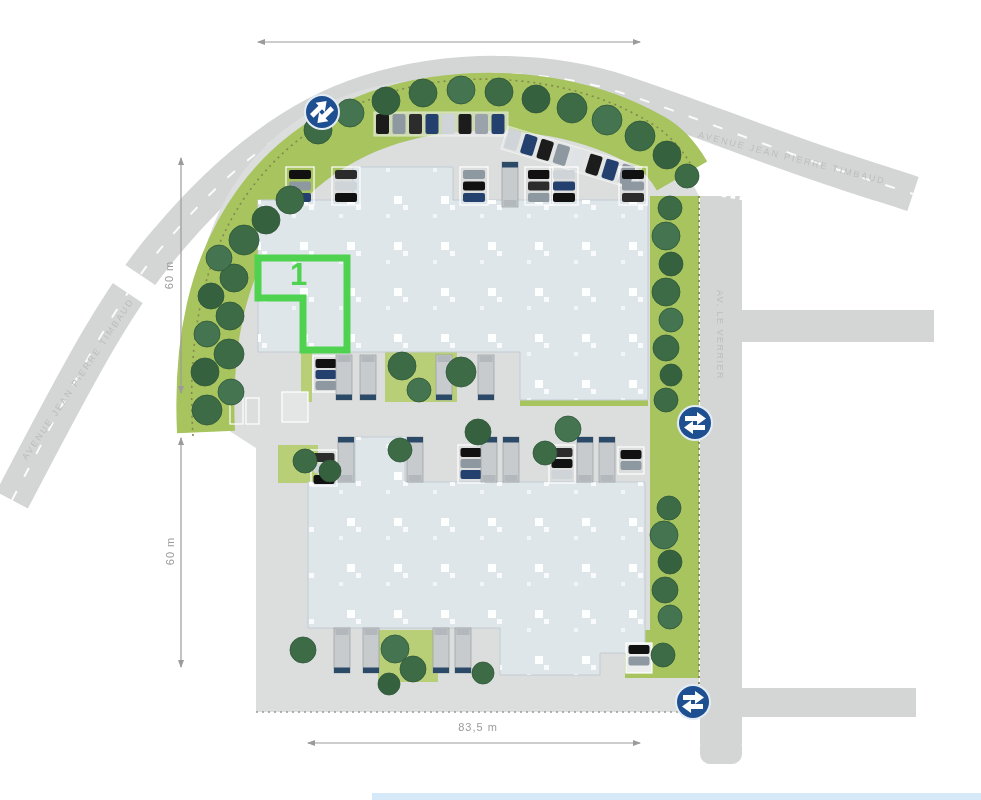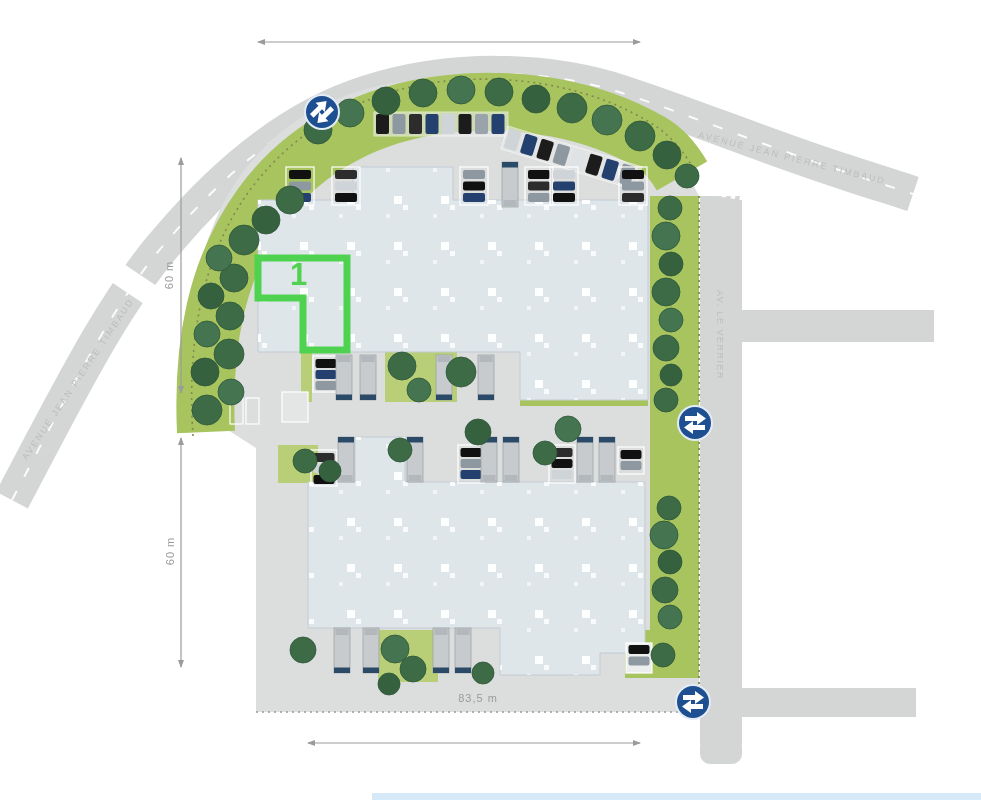--- a/index.html
+++ b/index.html
@@ -277,16 +277,16 @@
 
   <rect x="372" y="793" width="609" height="7" fill="#d6e9f8"></rect>
 </svg>
 
 <div class="lbl" style="left:677px;top:153px;width:230px;transform:rotate(14deg);">AVENUE JEAN PIERRE TIMBAUD</div>
 <div class="lbl" style="left:-32px;top:374px;width:220px;transform:rotate(-56deg);">AVENUE JEAN PIERRE TIMBAUD</div>
 <div class="lbl" style="left:665px;top:330px;width:110px;transform:rotate(90deg);letter-spacing:1.5px;">AV. LE VERRIER</div>
 
 <div class="dim" style="left:144px;top:269px;width:50px;transform:rotate(-90deg);">60 m</div>
 <div class="dim" style="left:145px;top:545px;width:50px;transform:rotate(-90deg);">60 m</div>
-<div class="dim" style="left:438px;top:692px;width:80px;">83,5 m</div>
+<div class="dim" style="left:438px;top:721px;width:80px;">83,5 m</div>
 
 <div class="unit-num" style="left:290px;top:259px;">1</div>
 </div>
 
 </body></html>

